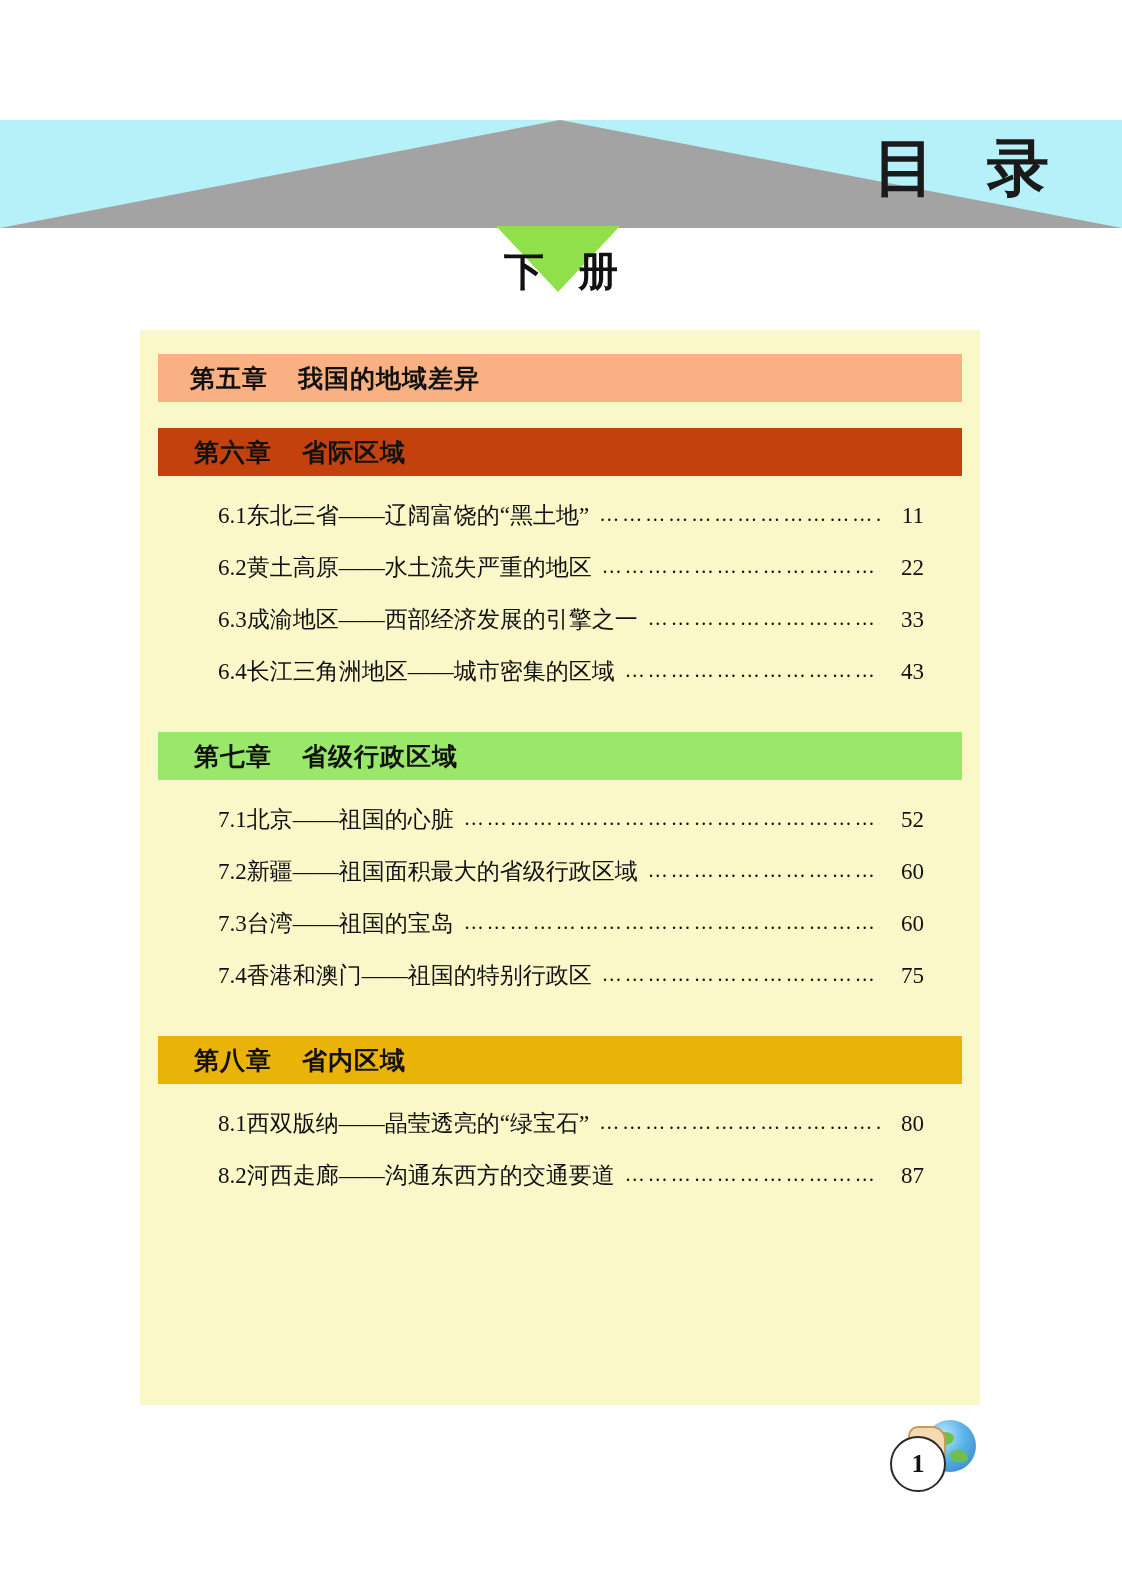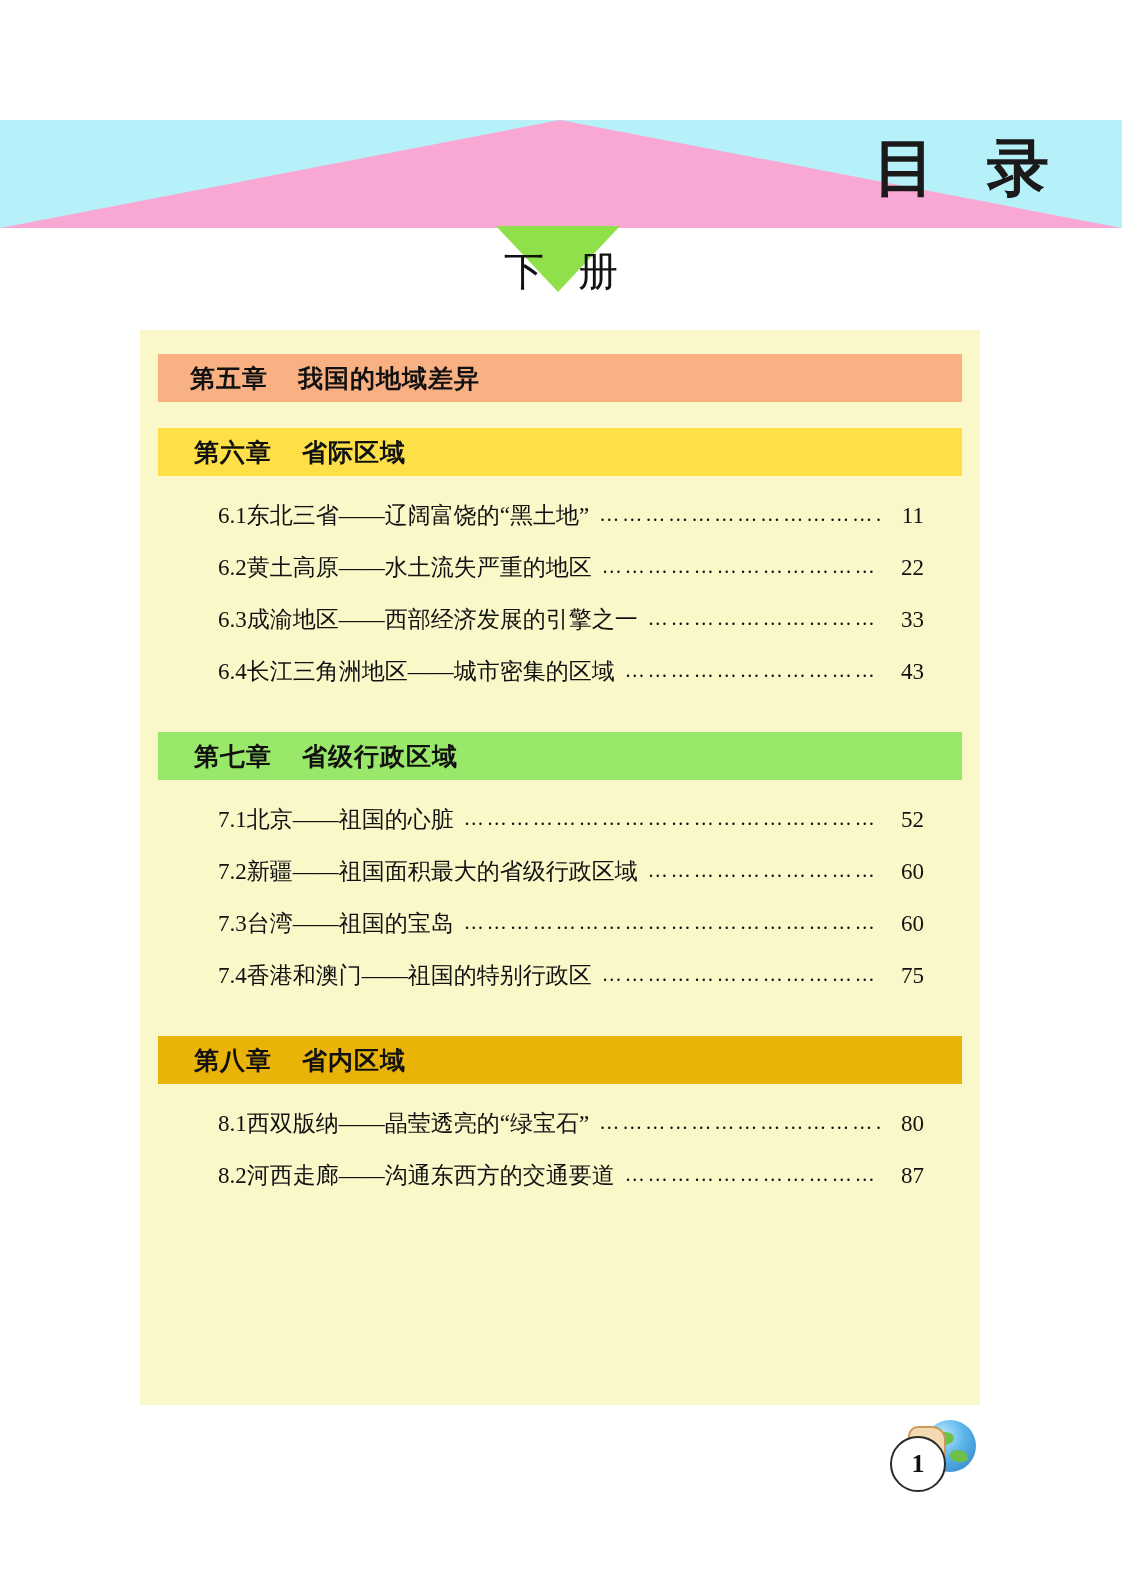--- a/index.html
+++ b/index.html
@@ -15,21 +15,21 @@
     overflow: hidden;
   }
 
   
   .banner {
     position: absolute;
     left: 0;
     top: 120px;
     width: 1122px;
     height: 108px;
-    background: #f9a8d4;
+    background: #a3a3a3;
     overflow: hidden;
   }
   .banner-wedge-left {
     position: absolute;
     left: 0;
     top: 0;
     width: 0;
     height: 0;
     border-left: 560px solid #b6f1fa;
     border-bottom: 108px solid transparent;
@@ -72,21 +72,21 @@
     border-right: 62px solid transparent;
     border-top: 66px solid #8fe04a;
   }
   .volume-text {
     position: absolute;
     left: 0;
     top: 18px;
     width: 1122px;
     text-align: center;
     font-size: 40px;
-    font-weight: normal;
+    font-weight: bold;
     letter-spacing: 12px;
     color: #111111;
     text-indent: 12px;
   }
 
   
   .toc-panel {
     position: absolute;
     left: 140px;
     top: 330px;
@@ -104,21 +104,21 @@
     font-size: 25px;
     font-weight: bold;
     color: #111111;
     letter-spacing: 1px;
     box-sizing: border-box;
   }
   .chapter-bar .num {
     margin-right: 30px;
   }
   .bar-orange { background: #f9b183; padding-left: 32px; }
-  .bar-cyan   { background: #fde047; }
+  .bar-cyan   { background: #c2410c; }
   .bar-green  { background: #9ae86a; font-family: Liberation Mono, monospace; }
   .bar-pink   { background: #eab308; }
 
   .gap-after-bar { height: 26px; }
   .gap-small { height: 24px; }
 
   .entry {
     display: flex;
     align-items: baseline;
     padding: 0 56px 0 78px;

